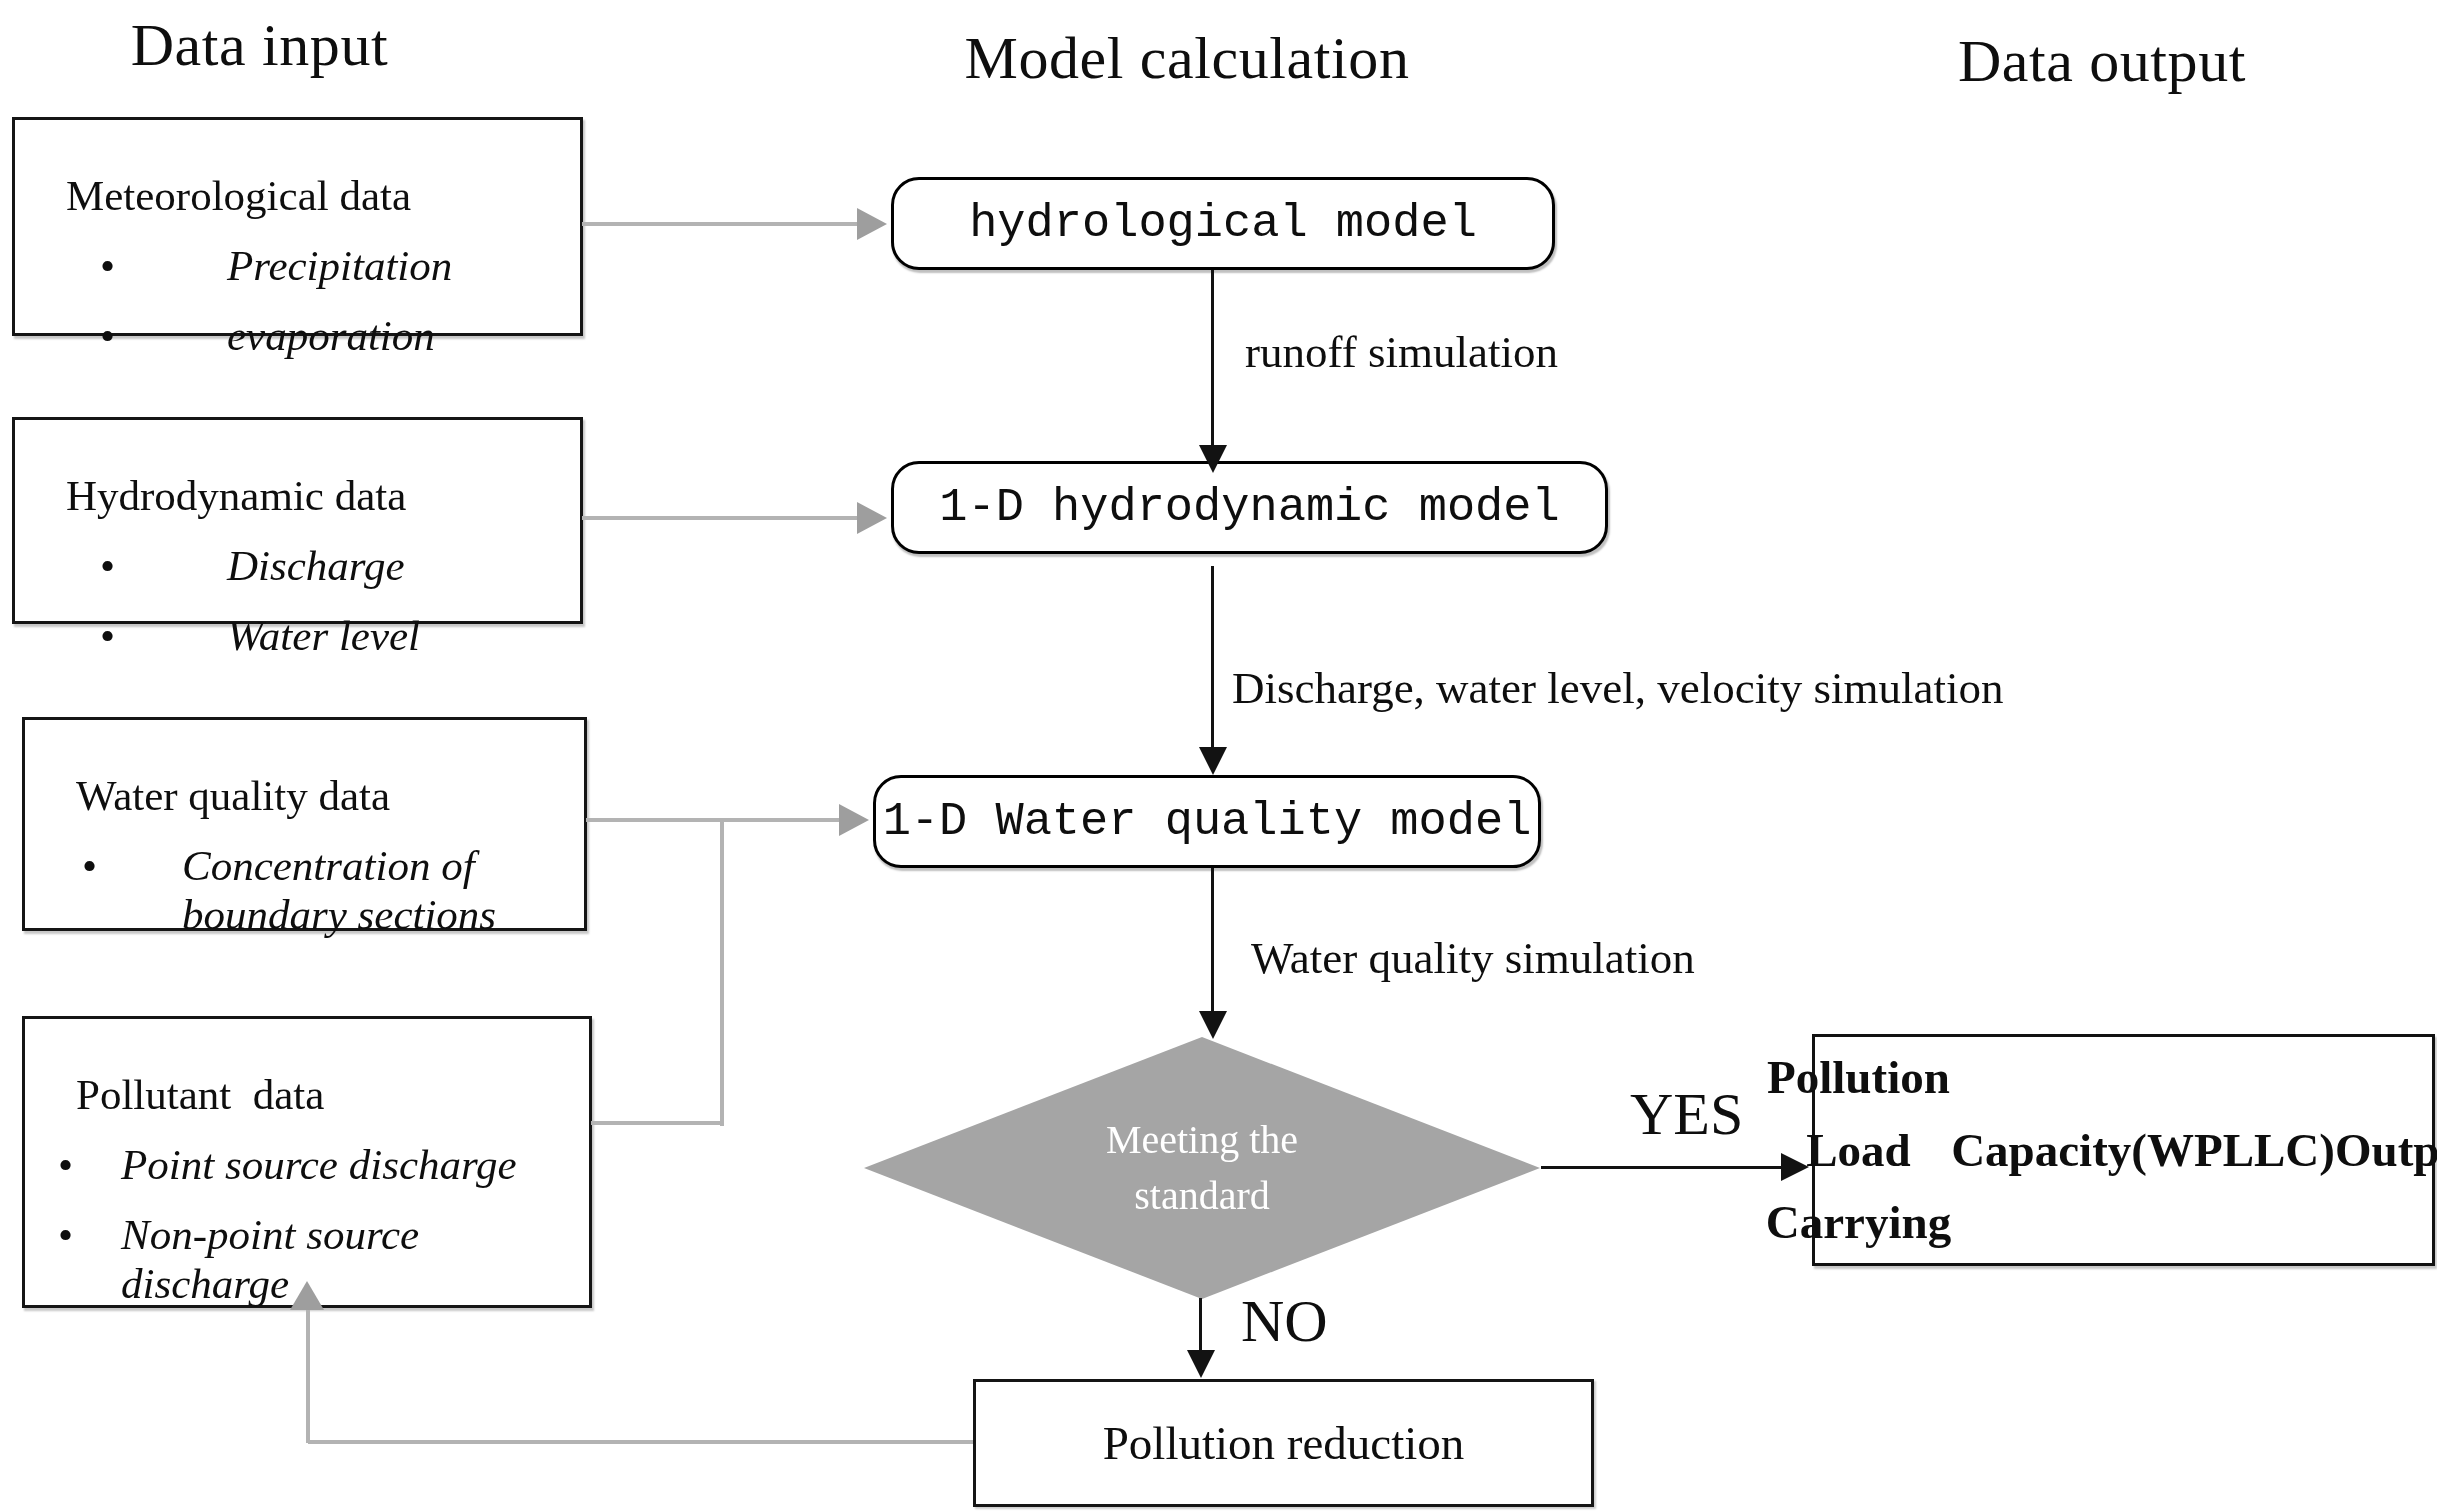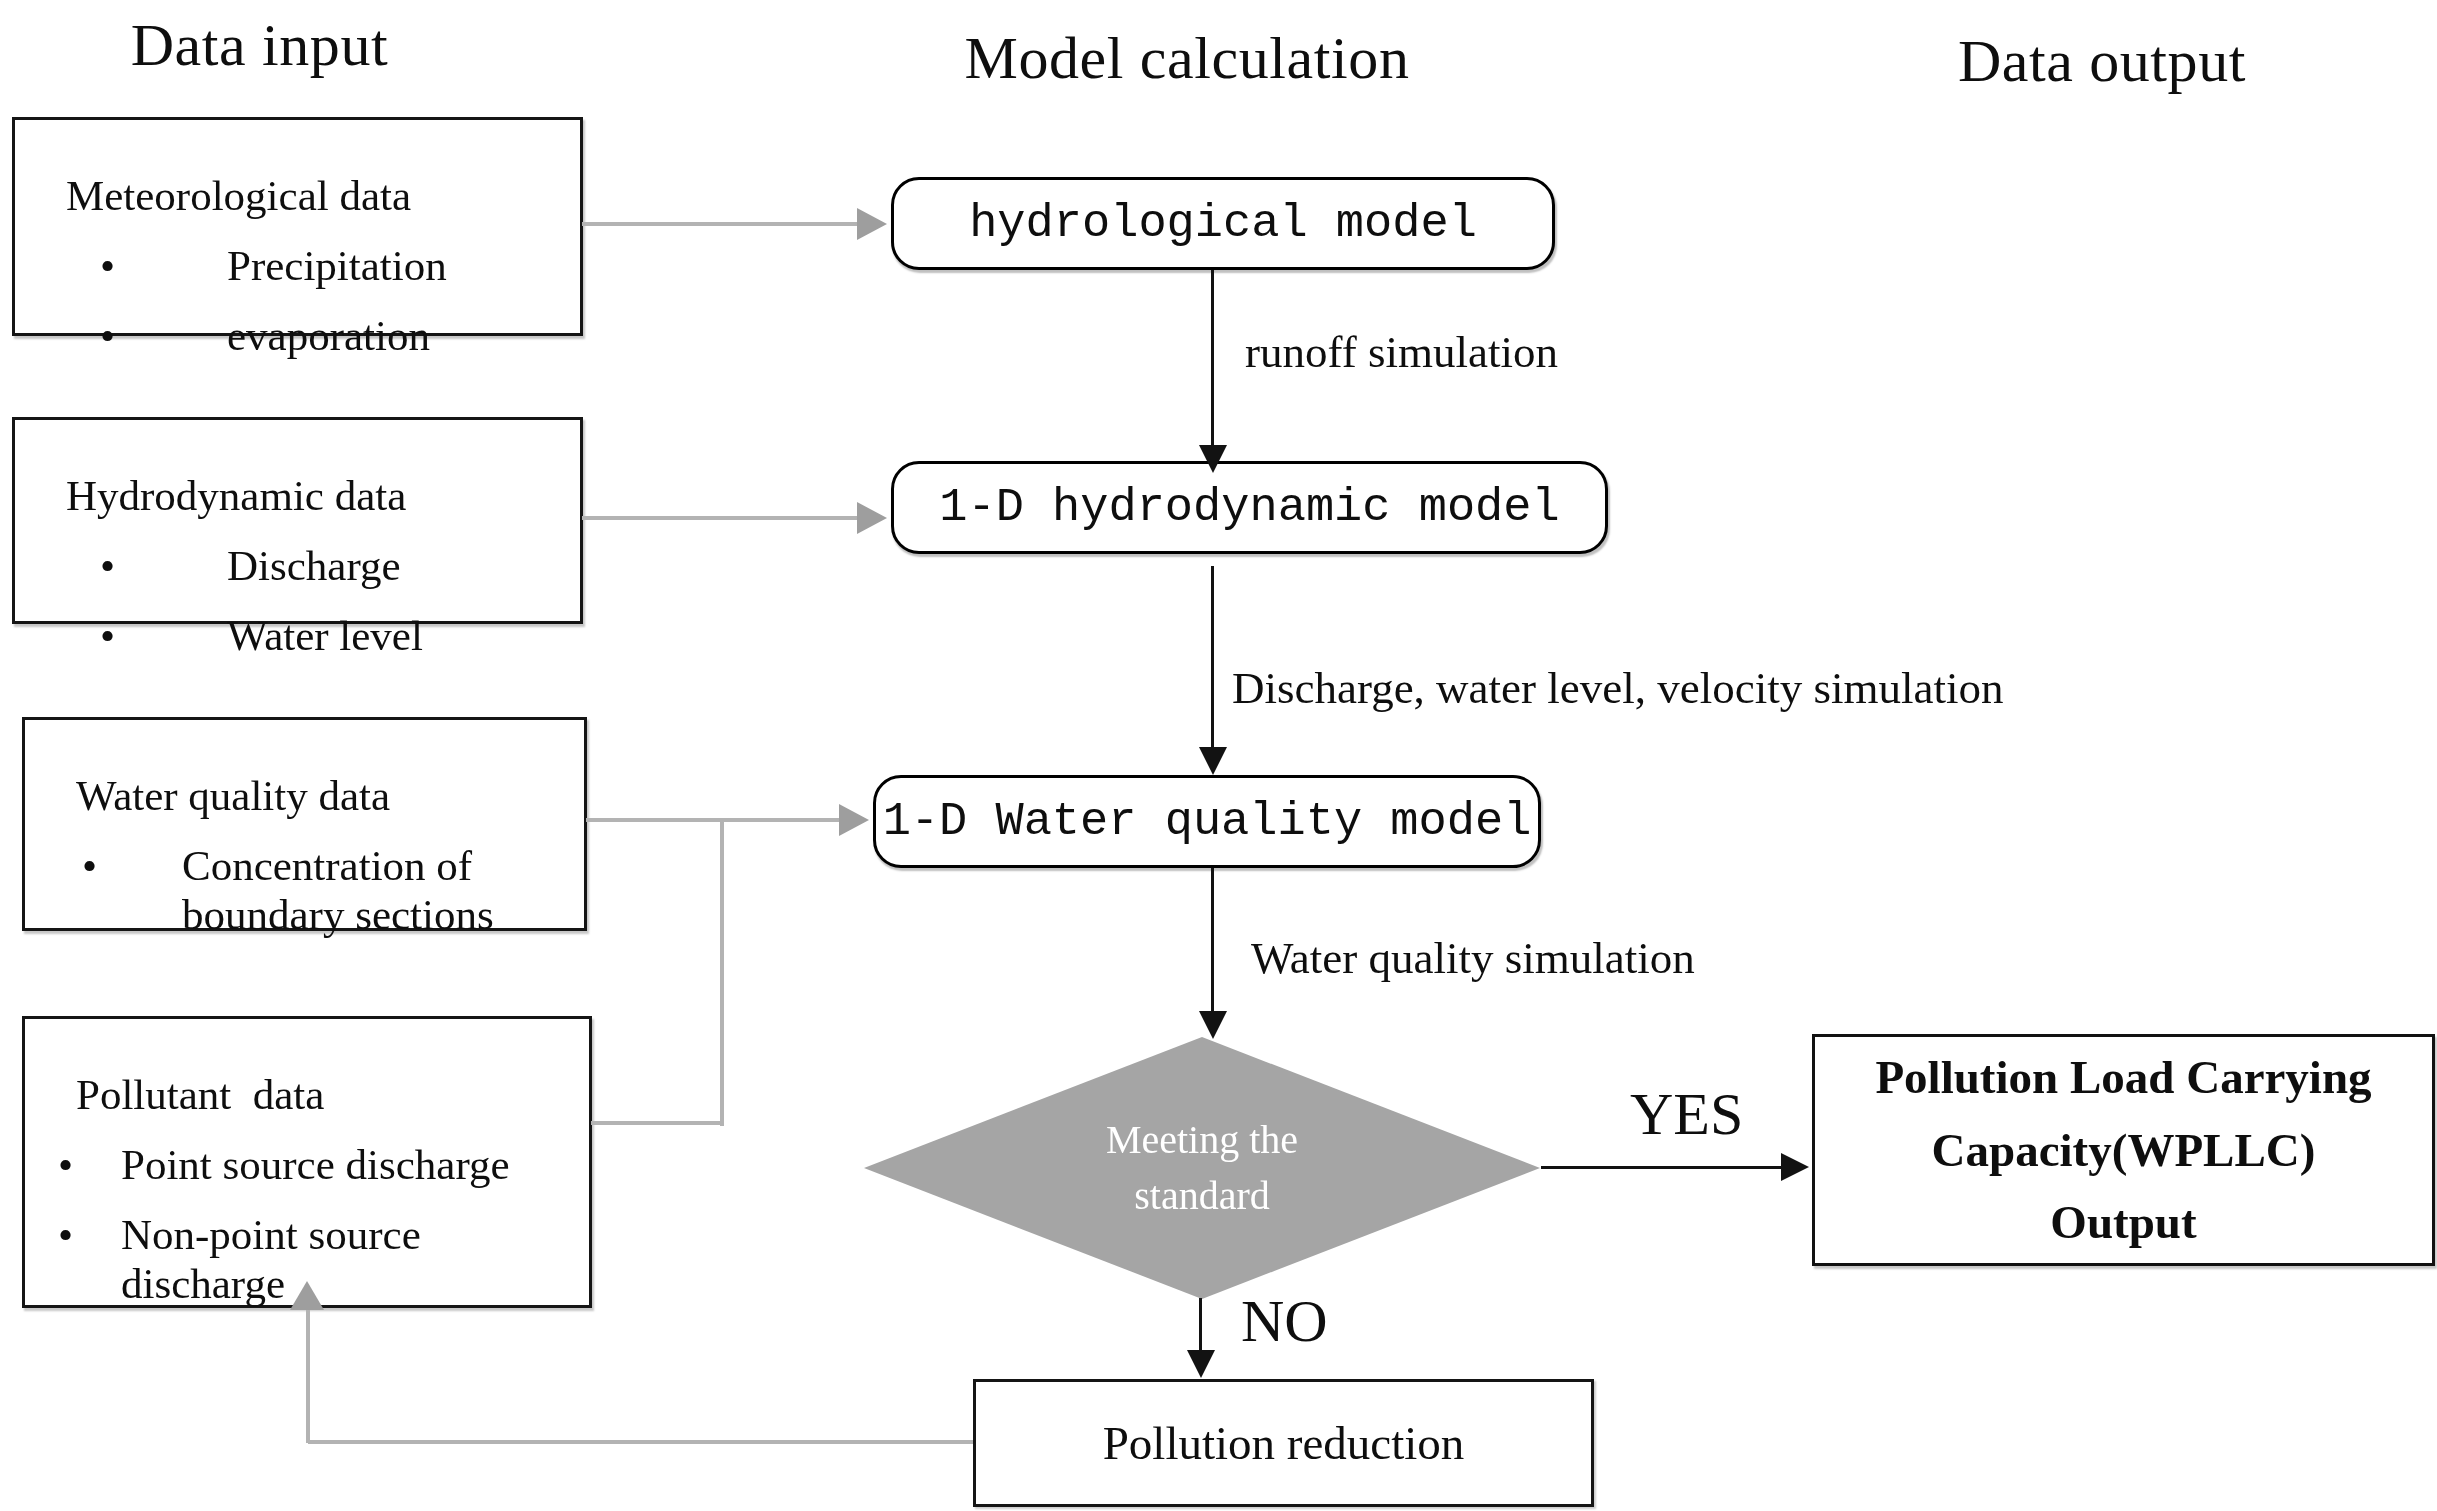--- a/index.html
+++ b/index.html
@@ -37,21 +37,21 @@
     display:flex;
     align-items:flex-start;
     font-size:43px;
     line-height:1.15;
     margin-top:20.5px;
   }
   .bullet-dot{flex:0 0 auto;}
   .indent-wide .bullet-dot{margin-left:85px;width:127px;}
   .indent-mid  .bullet-dot{margin-left:57px;width:100px;}
   .indent-narrow .bullet-dot{margin-left:33px;width:63px;}
-  .bullet-text{flex:1 1 auto;}
+  .bullet-text{flex:1 1 auto;font-style:italic;}
   
   .proc-box{
     position:absolute;
     background:#ffffff;
     border:3px solid #000000;
     border-radius:28px;
     box-shadow:1.8px 3px 1.8px rgba(0,0,0,0.25);
     box-sizing:border-box;
     display:flex;align-items:center;justify-content:center;
     font-size:47px;
@@ -70,21 +70,21 @@
     text-align:center;
   }
   
   .output-box{
     position:absolute;
     left:1812px;top:1034px;width:623px;height:232px;
     background:#fff;
     border:3.6px solid #111;
     box-shadow:2.4px 3px 1.8px rgba(0,0,0,0.22);
     box-sizing:border-box;
-    display:flex;flex-direction:column;align-items:center;justify-content:center;
+    display:flex;flex-direction:row;align-items:center;justify-content:center;
     font-weight:bold;font-size:47px;line-height:1.55;
     text-align:center;
   }
   
   .reduction-box{
     position:absolute;
     left:973px;top:1379px;width:621px;height:128px;
     background:#fff;border:3px solid #151515;
     box-sizing:border-box;
     display:flex;align-items:center;justify-content:center;

